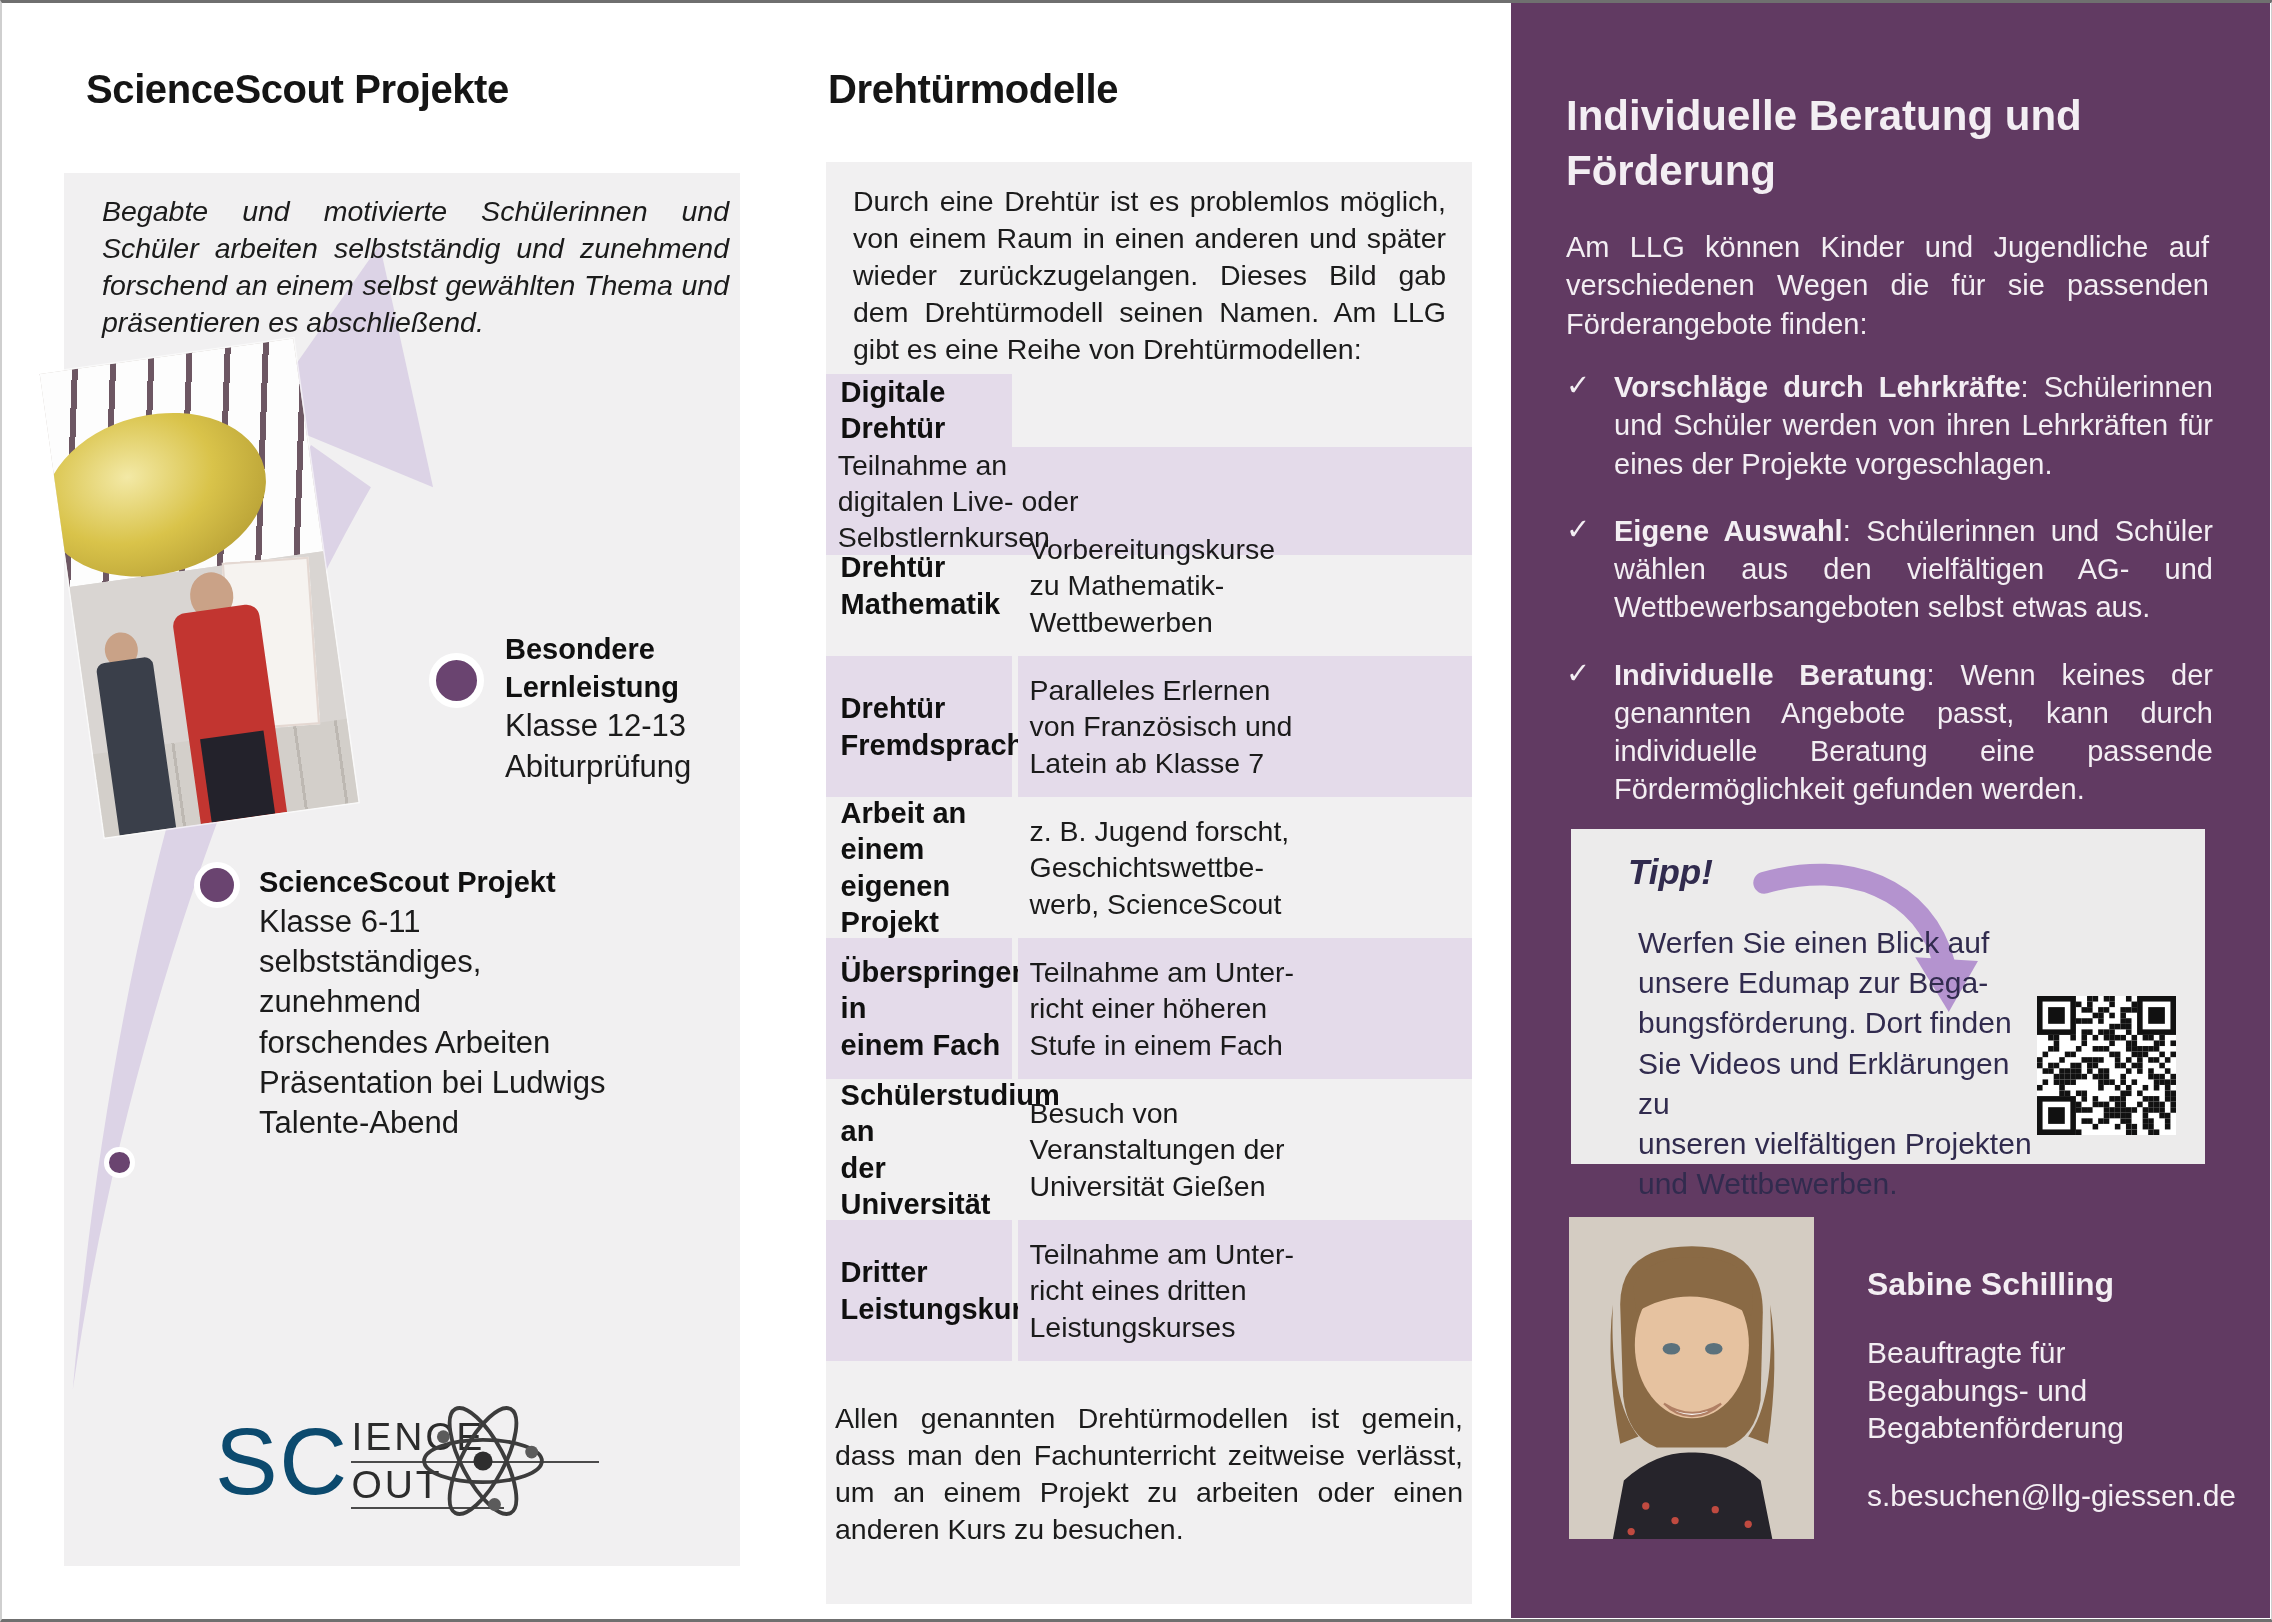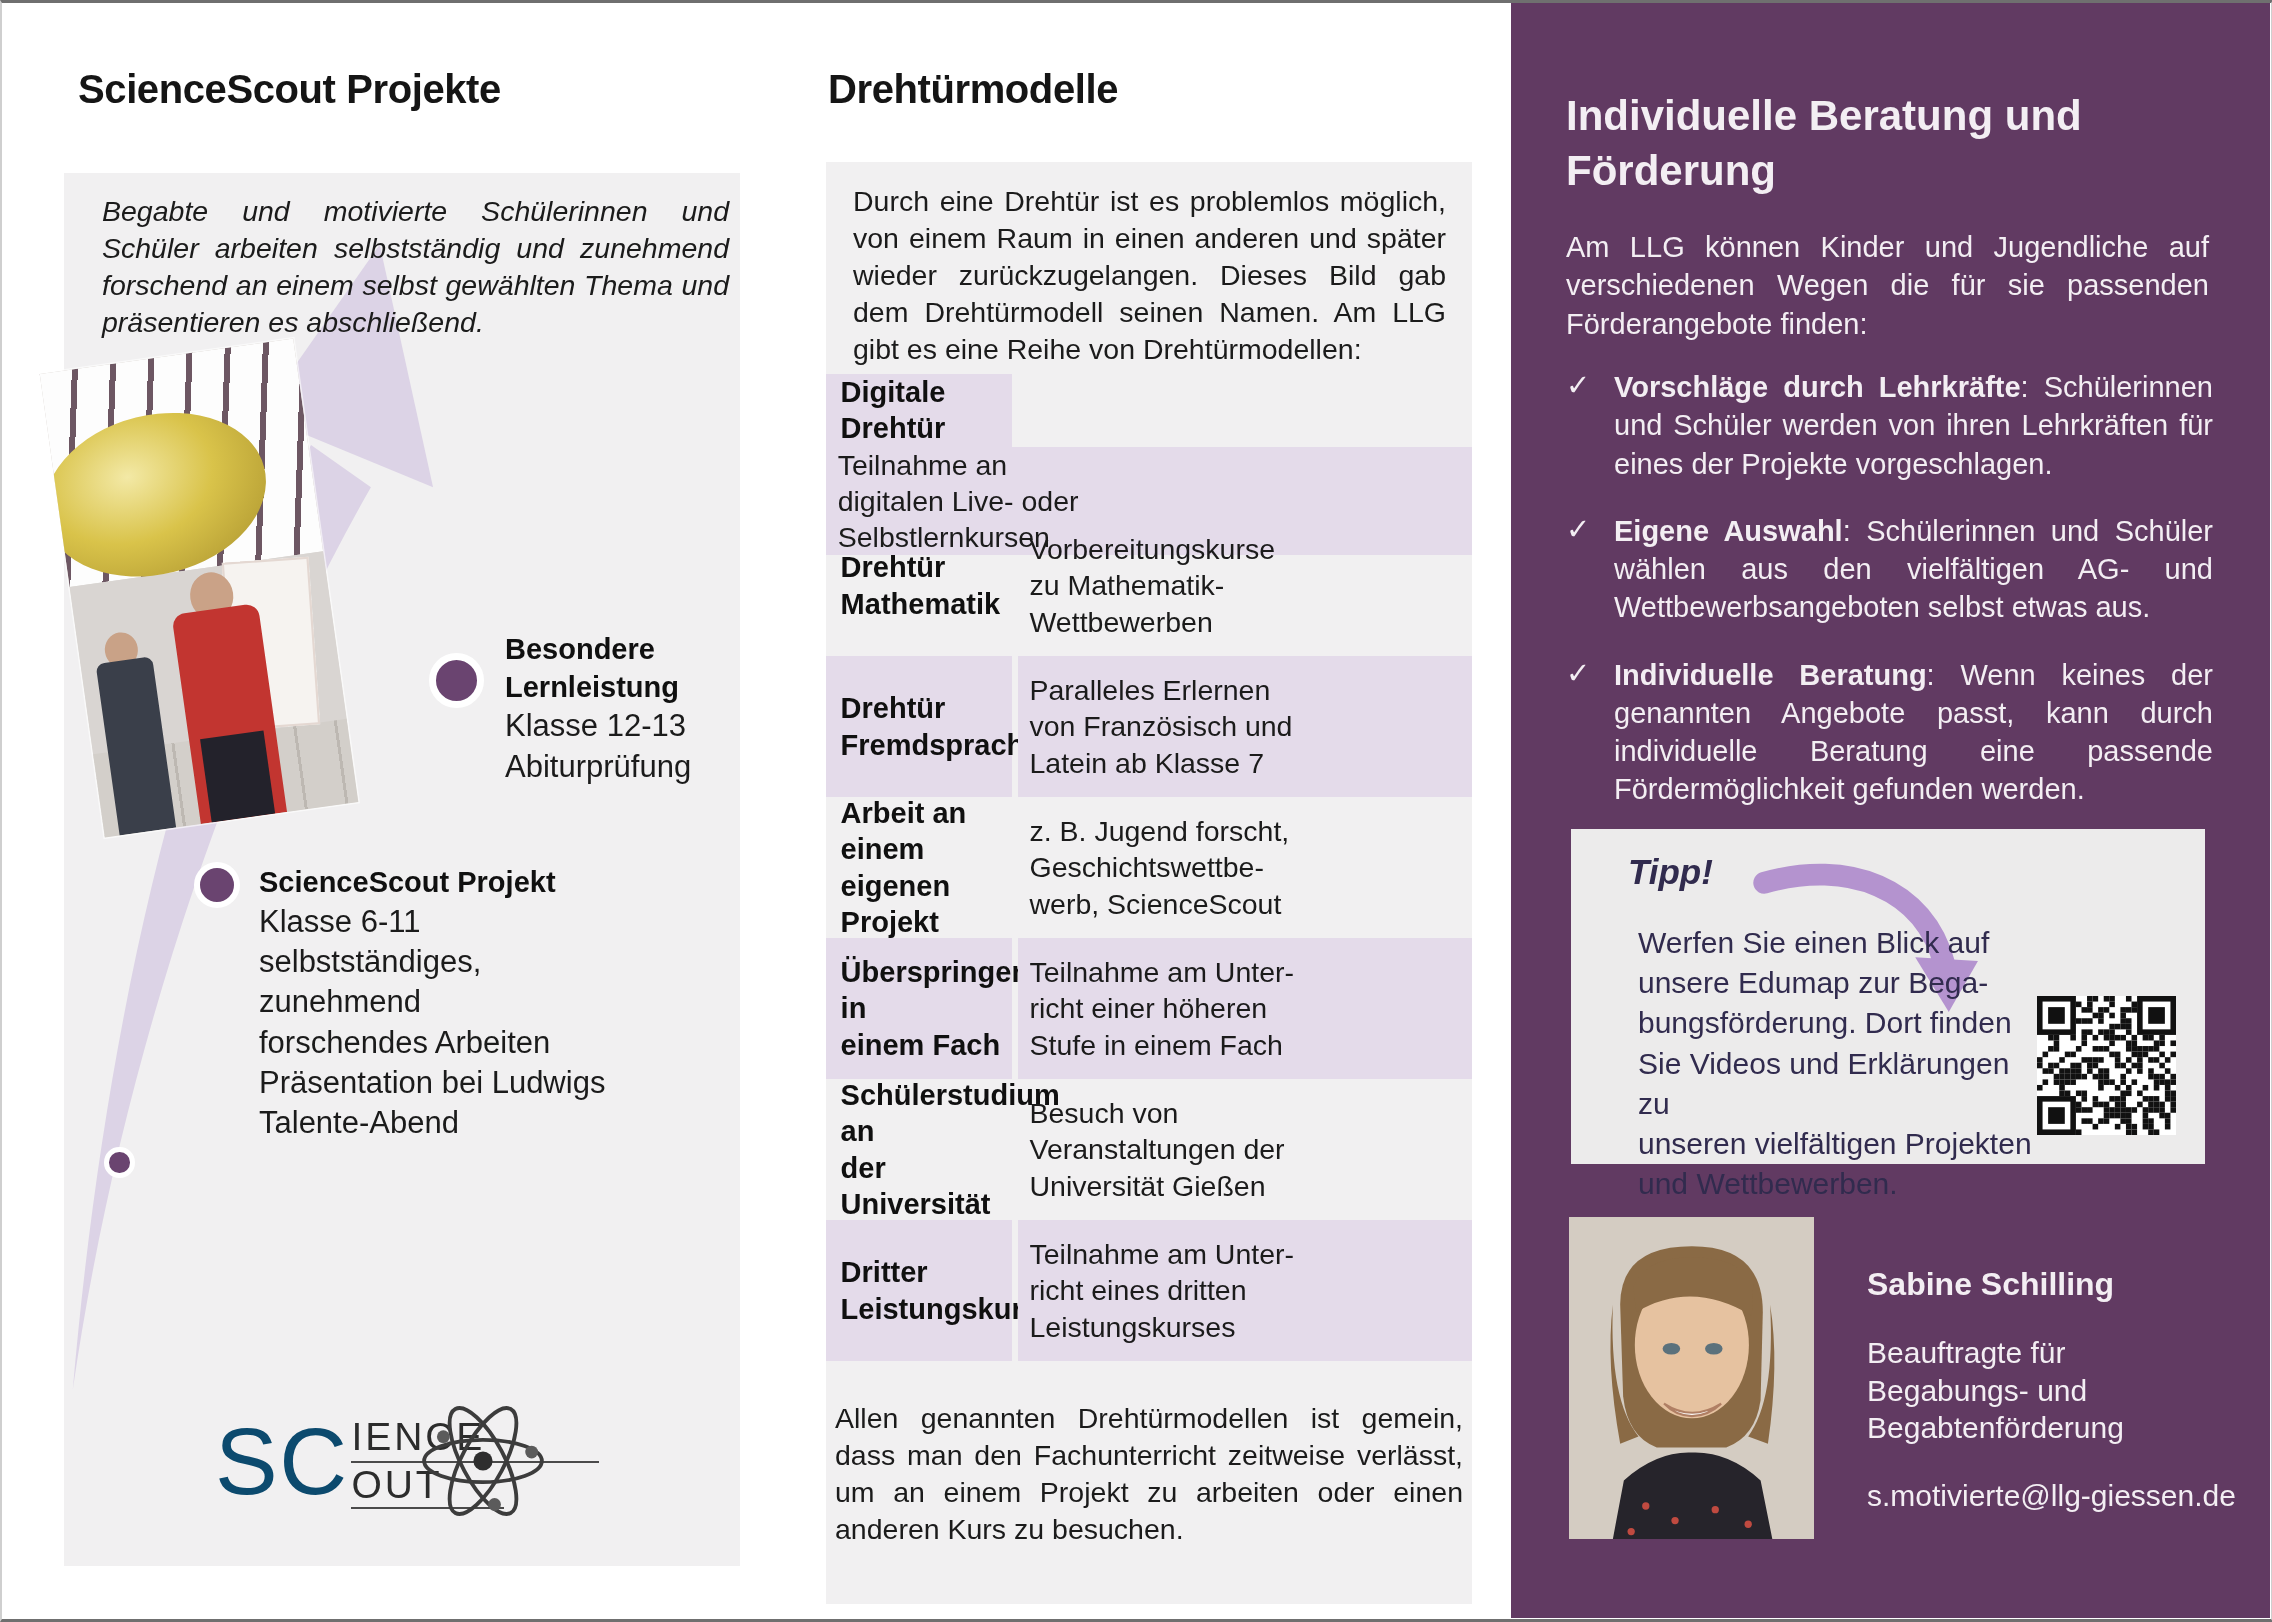--- a/index.html
+++ b/index.html
@@ -90,21 +90,21 @@
   .portrait{background:#cfc7bd;overflow:hidden;}
   .contact-name{font-size:32px;font-weight:700;color:#f3eef3;}
   .contact-role{font-size:30px;line-height:1.25;color:#f3eef3;}
   .contact-email{font-size:30px;color:#f3eef3;text-decoration:none;}
 </style>
 </head>
 <body>
 
 <div class="page">
 
-  <h1 class="abs col-title" style="left:76px;top:64px;">ScienceScout Projekte</h1>
+  <h1 class="abs col-title" style="left:84px;top:64px;">ScienceScout Projekte</h1>
 
   <div class="abs gray-panel" style="left:62px;top:170px;width:676px;height:1393px;"></div>
 
   <svg class="abs swoosh" style="left:62px;top:170px;" width="676" height="1393" viewBox="0 0 925 1906">
     <path d="M 12 1665 C 75 1230, 225 770, 420 430 L 338 372 C 165 690, 55 1165, 12 1665 Z" fill="#dcd3e6"></path>
     <polygon points="432,98 268,332 505,430" fill="#dcd3e6"></polygon>
   </svg>
 
   <p class="abs body-text" style="left:100px;top:190px;width:627px;font-style:italic;">Begabte und motivierte Schülerinnen und Schüler arbeiten selbstständig und zunehmend forschend an einem selbst gewählten Thema und präsentieren es abschließend.</p>
 
@@ -511,16 +511,16 @@
       <circle cx="145" cy="415" r="5" fill="#c04a40"></circle>
       <circle cx="200" cy="400" r="5" fill="#c04a40"></circle>
       <circle cx="245" cy="420" r="5" fill="#c04a40"></circle>
       <circle cx="85" cy="430" r="5" fill="#c04a40"></circle>
     </svg>
   </div>
   <p class="abs contact-name" style="left:1865px;top:1263px;">Sabine Schilling</p>
   <p class="abs contact-role prelines" style="left:1865px;top:1331px;">Beauftragte für
 Begabungs- und
 Begabtenförderung</p>
-  <a class="abs contact-email" style="left:1865px;top:1476px;" href="#">s.motivierte@llg-giessen.de</a>
+  <a class="abs contact-email" style="left:1865px;top:1476px;" href="#">s.besuchen@llg-giessen.de</a>
 
 </div>
 
 
 </body></html>

